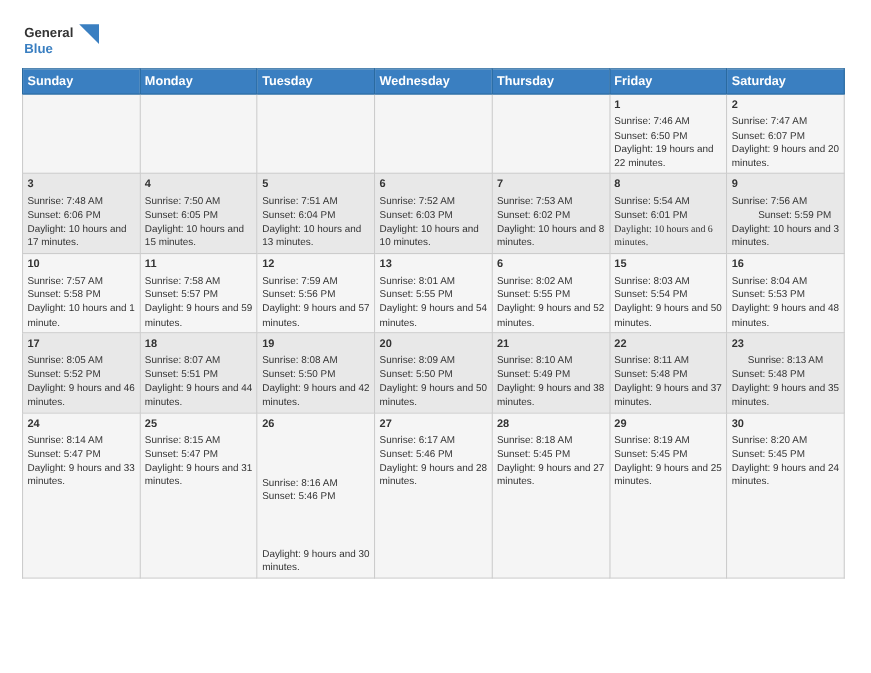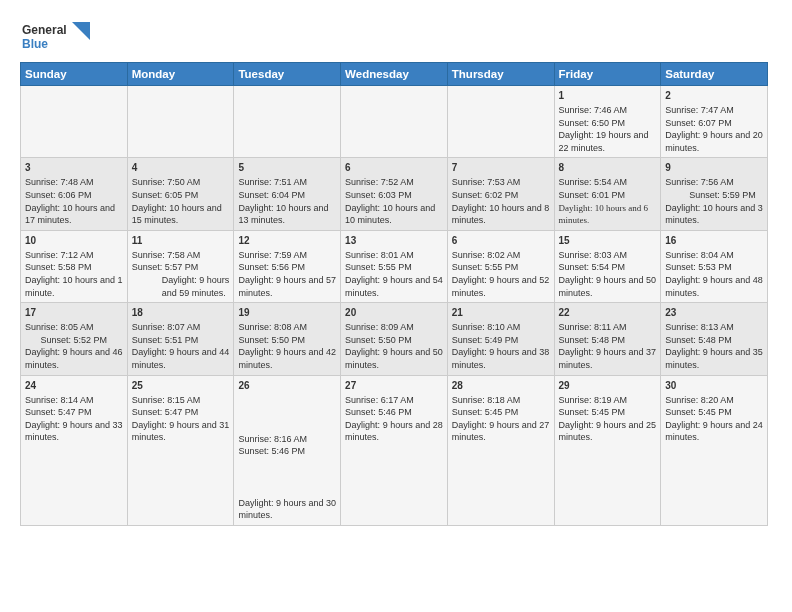--- a/index.html
+++ b/index.html
@@ -168,29 +168,29 @@
           <td>
             <span class="day-num">9</span>
             <span style="display: block;">Sunrise: 7:56 AM</span>
             <span style="display: block; margin-left: 24px;">Sunset: 5:59 PM</span>
             <span style="display: block;">Daylight: 10 hours and 3 minutes.</span>
           </td>
         </tr>
         <tr>
           <td>
             <span class="day-num">10</span>
-            <span style="display: block;">Sunrise: 7:12 AM</span>
+            <span style="display: block;">Sunrise: 7:57 AM</span>
             <span style="display: block;">Sunset: 5:58 PM</span>
             <span style="display: block;">Daylight: 10 hours and 1 minute.</span>
           </td>
           <td>
             <span class="day-num">11</span>
             <span style="display: block;">Sunrise: 7:58 AM</span>
             <span style="display: block;">Sunset: 5:57 PM</span>
-            <span style="display: block; margin-left: 30px;">Daylight: 9 hours and 59 minutes.</span>
+            <span style="display: block;">Daylight: 9 hours and 59 minutes.</span>
           </td>
           <td>
             <span class="day-num">12</span>
             <span style="display: block;">Sunrise: 7:59 AM</span>
             <span style="display: block;">Sunset: 5:56 PM</span>
             <span style="display: block;">Daylight: 9 hours and 57 minutes.</span>
           </td>
           <td>
             <span class="day-num">13</span>
             <span style="display: block;">Sunrise: 8:01 AM</span>
@@ -213,21 +213,21 @@
             <span class="day-num">16</span>
             <span style="display: block;">Sunrise: 8:04 AM</span>
             <span style="display: block;">Sunset: 5:53 PM</span>
             <span style="display: block;">Daylight: 9 hours and 48 minutes.</span>
           </td>
         </tr>
         <tr>
           <td>
             <span class="day-num">17</span>
             <span style="display: block;">Sunrise: 8:05 AM</span>
-            <span style="display: block; text-align: center;">Sunset: 5:52 PM</span>
+            <span style="display: block;">Sunset: 5:52 PM</span>
             <span style="display: block;">Daylight: 9 hours and 46 minutes.</span>
           </td>
           <td>
             <span class="day-num">18</span>
             <span style="display: block;">Sunrise: 8:07 AM</span>
             <span style="display: block;">Sunset: 5:51 PM</span>
             <span style="display: block;">Daylight: 9 hours and 44 minutes.</span>
           </td>
           <td>
             <span class="day-num">19</span>
@@ -248,21 +248,21 @@
             <span style="display: block;">Daylight: 9 hours and 38 minutes.</span>
           </td>
           <td>
             <span class="day-num">22</span>
             <span style="display: block;">Sunrise: 8:11 AM</span>
             <span style="display: block;">Sunset: 5:48 PM</span>
             <span style="display: block;">Daylight: 9 hours and 37 minutes.</span>
           </td>
           <td>
             <span class="day-num">23</span>
-            <span style="display: block;">Sunrise: 8:13 AM</span>
+            <span style="display: block; text-align: center;">Sunrise: 8:13 AM</span>
             <span style="display: block;">Sunset: 5:48 PM</span>
             <span style="display: block;">Daylight: 9 hours and 35 minutes.</span>
           </td>
         </tr>
         <tr>
           <td>
             <span class="day-num">24</span>
             <span style="display: block;">Sunrise: 8:14 AM</span>
             <span style="display: block;">Sunset: 5:47 PM</span>
             <span style="display: block;">Daylight: 9 hours and 33 minutes.</span>

